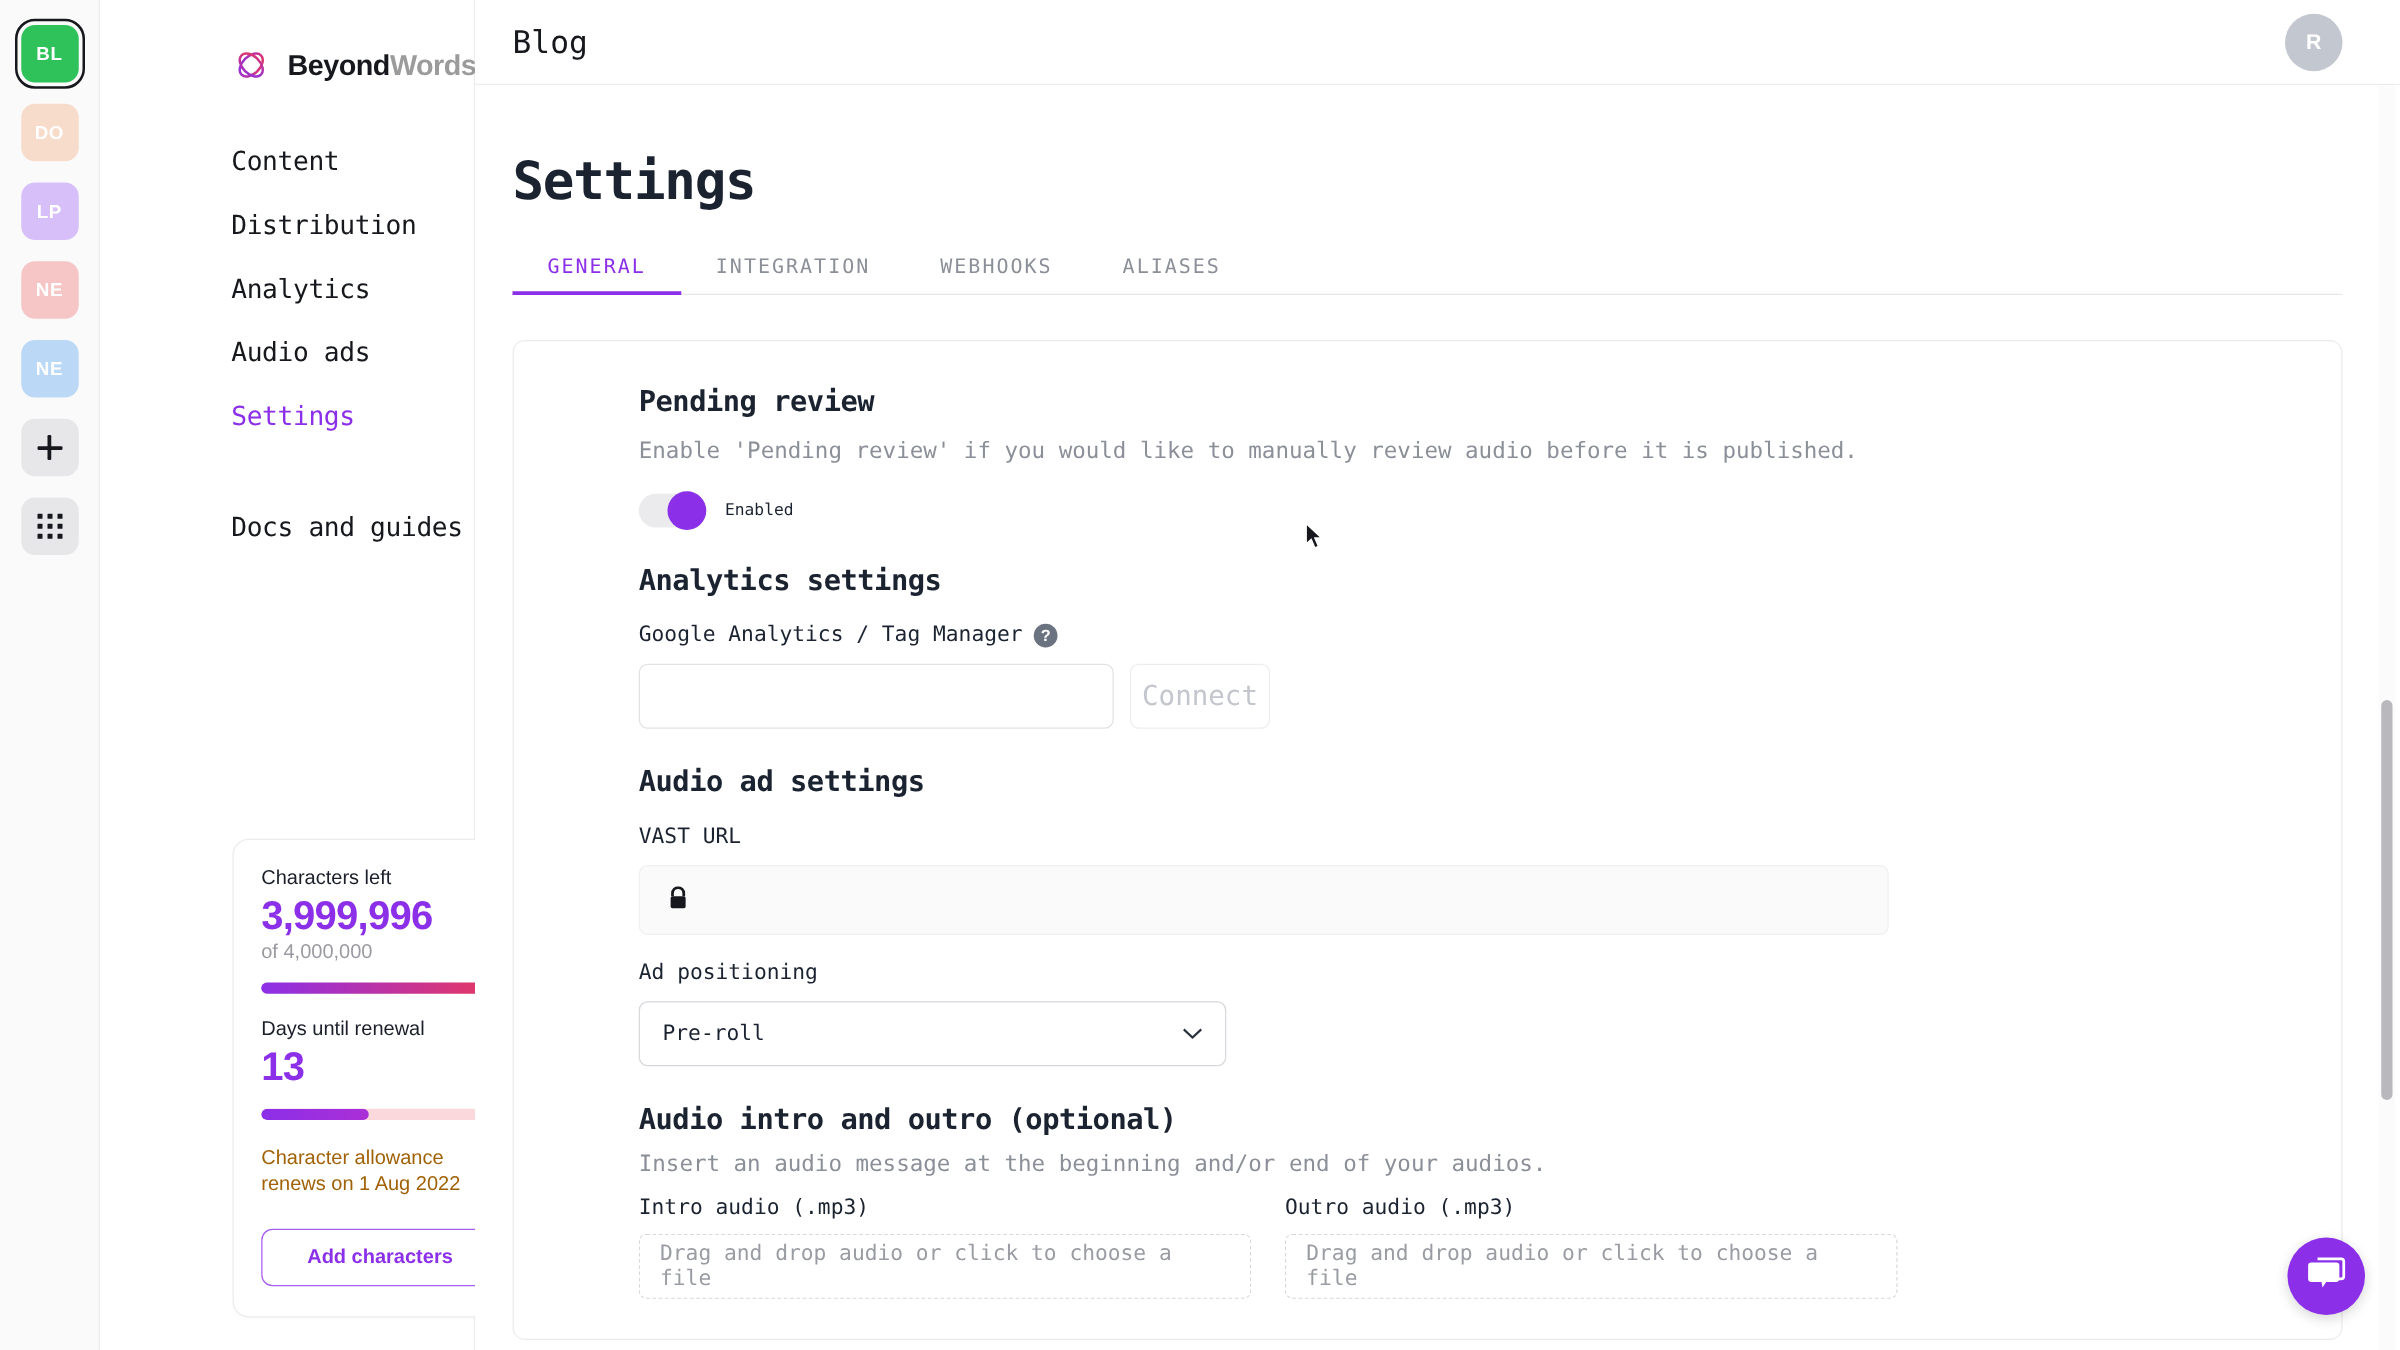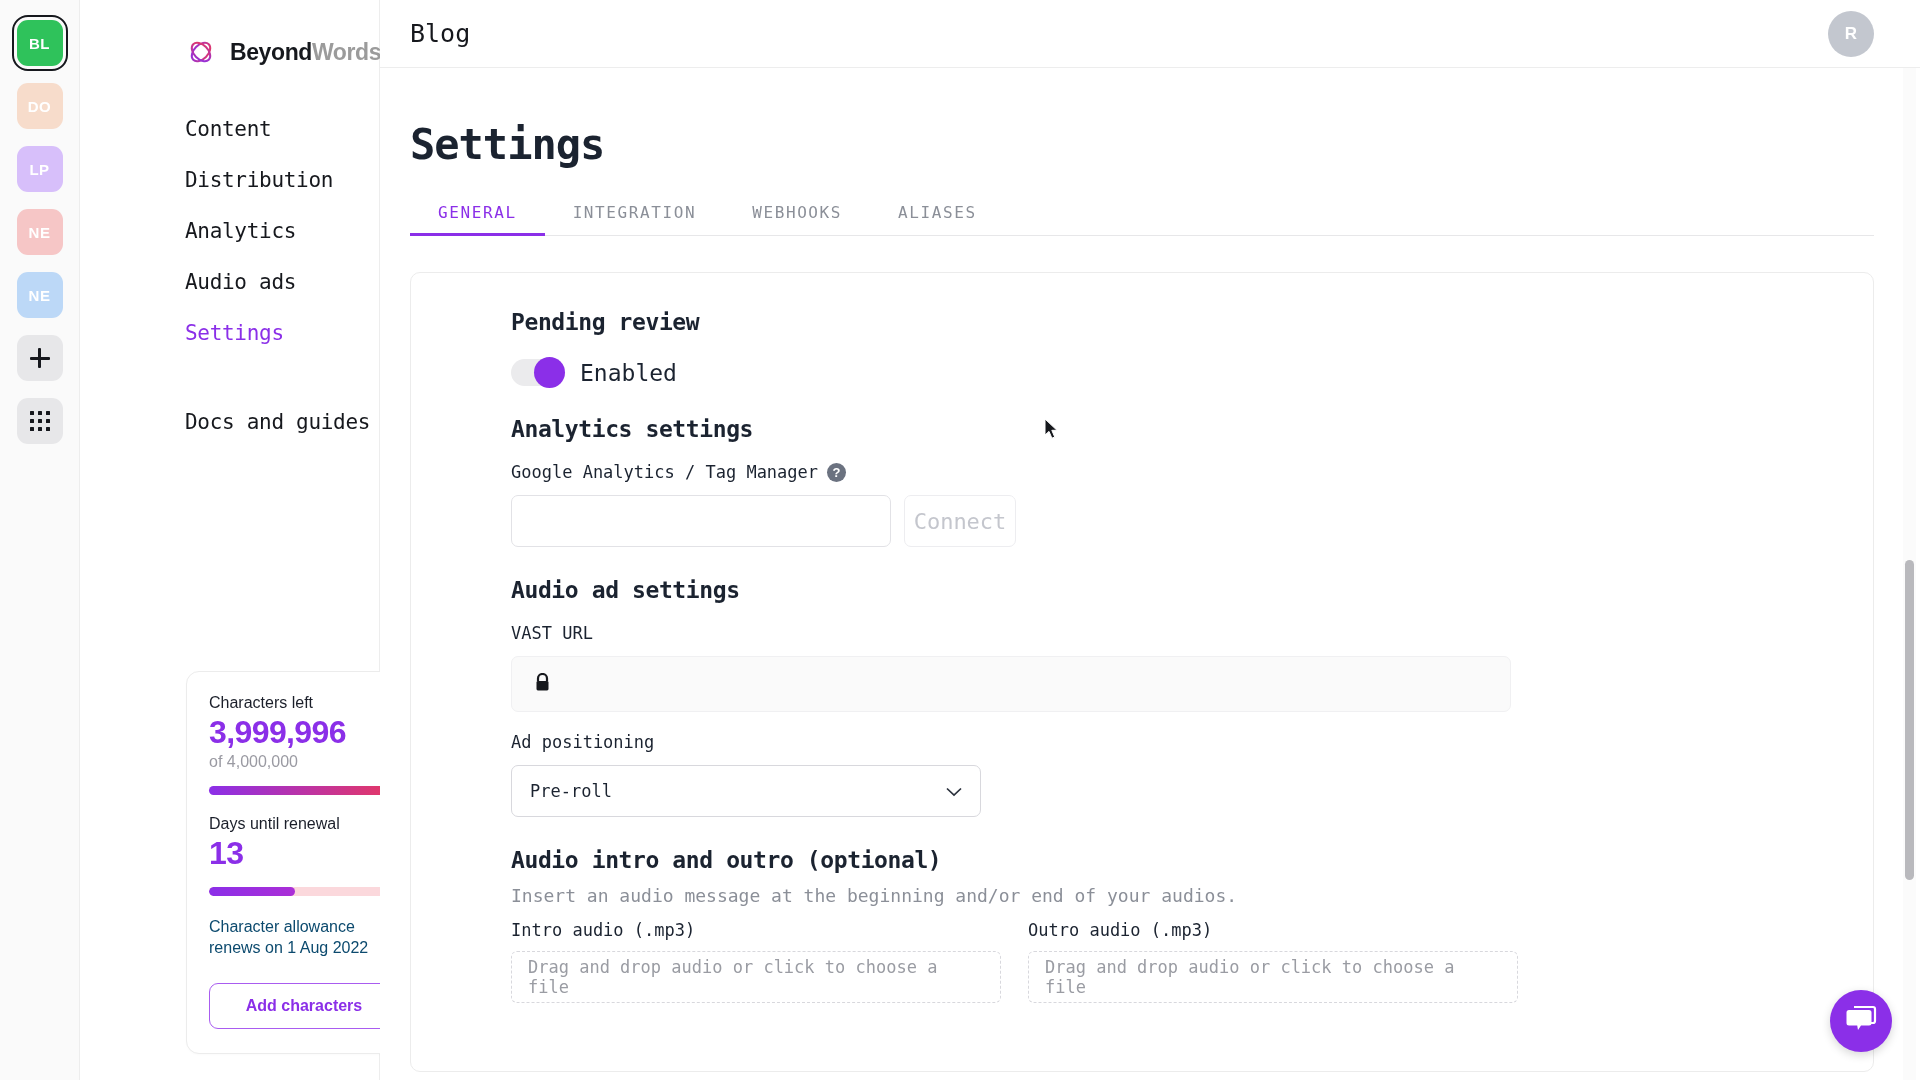--- a/index.html
+++ b/index.html
@@ -74,21 +74,21 @@
     box-shadow: 0 1px 2px rgba(0,0,0,.02);
   }
   .u-label { font-family: "Liberation Sans", sans-serif; font-size: 16px; color: #1b1f2a; margin-bottom: 2px; }
   .u-big { font-family: "Liberation Sans", sans-serif; font-size: 32px; font-weight: 700; color: #8b2fe8; letter-spacing: -.6px; line-height: 1.15; }
   .u-sub { font-family: "Liberation Sans", sans-serif; font-size: 16px; color: #9a9aa2; margin-top: 2px; }
   .bar { height: 9px; border-radius: 5px; margin-top: 15px; overflow: hidden; }
   .bar.full { background: linear-gradient(90deg, #8b2fe8 0%, #c0339e 55%, #e8385f 100%); }
   .bar.part { background: #fbd8dc; position: relative; }
   .bar.part > span { position: absolute; left: 0; top: 0; bottom: 0; display: block;
      background: linear-gradient(90deg, #8b2fe8 0%, #ab2fd6 100%); border-radius: 5px; }
-  .u-note { font-family: "Liberation Sans", sans-serif; font-size: 16px; color: #0c4a6e; line-height: 1.35; margin-top: 20px; }
+  .u-note { font-family: "Liberation Sans", sans-serif; font-size: 16px; color: #a16207; line-height: 1.35; margin-top: 20px; }
   .add-btn {
     margin-top: 24px; width: 100%; height: 46px;
     border: 1.5px solid #a95cf0; border-radius: 9px; background: #fff;
     color: #8b2fe8; font-size: 16px; font-weight: 700;
     font-family: "Liberation Sans", sans-serif; cursor: pointer;
   }
 
   
   .main { flex: 1 1 auto; height: 1080px; position: relative; background: #ffffff; overflow: hidden; }
   .topbar {
@@ -122,21 +122,21 @@
   }
   .card-inner { padding: 0 100px; }
   .sec-h { font-size: 23px; font-weight: 700; color: #1b2330; letter-spacing: -.4px;
            font-family: "DejaVu Sans Mono", monospace; }
   .sec-p { font-size: 18px; color: #8b8f98; margin-top: 15px; font-family: "DejaVu Sans Mono", monospace; }
   .field-label { font-size: 17px; color: #1b2330; font-family: "DejaVu Sans Mono", monospace; display: flex; align-items: center; gap: 9px; }
 
   .toggle-row { display: flex; align-items: center; gap: 17px; margin-top: 24px; }
   .toggle { width: 52px; height: 27px; border-radius: 14px; background: #ebebed; position: relative; cursor: pointer; }
   .toggle .knob { position: absolute; top: -2px; right: -2px; width: 31px; height: 31px; border-radius: 50%; background: #8b2fe8; }
-  .toggle-label { font-size: 23px; color: #1b2330; font-family: "DejaVu Sans Mono", monospace; }
+  .toggle-label { font-size: 13px; color: #1b2330; font-family: "DejaVu Sans Mono", monospace; }
 
   .help {
     width: 19px; height: 19px; border-radius: 50%; background: #6b7280; color: #fff;
     font-size: 13px; font-weight: 700; display: inline-flex; align-items: center; justify-content: center;
     font-family: "Liberation Sans", sans-serif; cursor: pointer;
   }
   .row { display: flex; gap: 13px; margin-top: 13px; }
   .input {
     height: 52px; border: 1px solid #e2e2e6; border-radius: 7px; background: #fff;
     width: 380px; padding: 0 16px; font-size: 17px; color: #1b2330;
@@ -283,20 +283,21 @@
         <div class="tab active">GENERAL</div>
         <div class="tab">INTEGRATION</div>
         <div class="tab">WEBHOOKS</div>
         <div class="tab">ALIASES</div>
       </div>
 
       <div class="card">
         <div class="card-inner">
 
           <div class="sec-h">Pending review</div>
+          <div class="sec-p">Enable 'Pending review' if you would like to manually review audio before it is published.</div>
           <div class="toggle-row">
             <div class="toggle">
                 <span class="knob"></span>
               </div>
             <div class="toggle-label">Enabled</div>
           </div>
 
           <div class="sec-h mt-md">Analytics settings</div>
           <div class="field-label mt-sm">
             <span>Google Analytics / Tag Manager</span>

